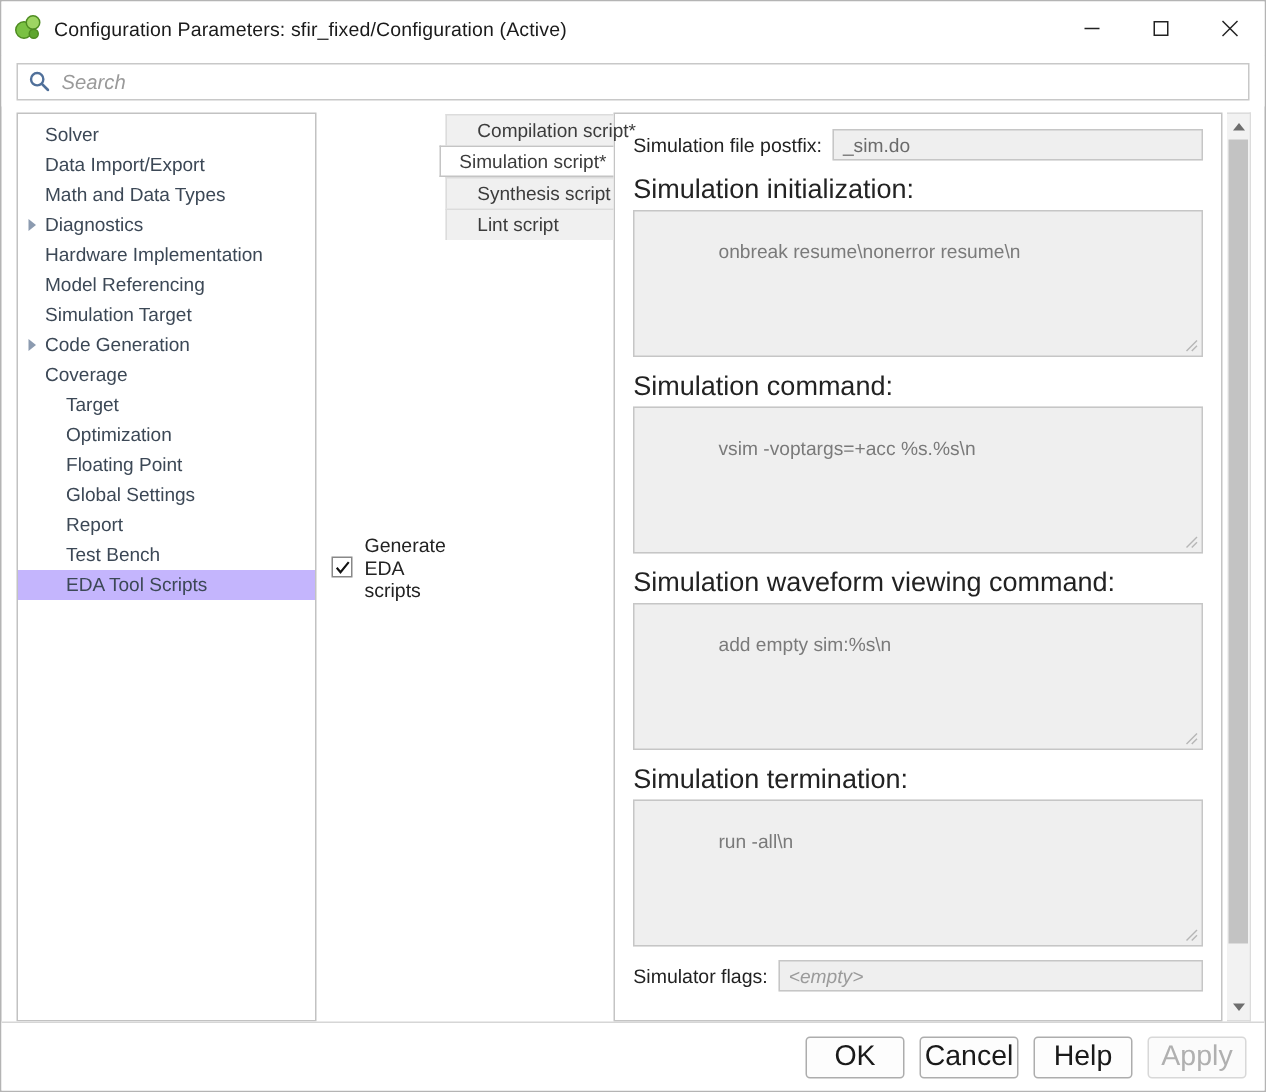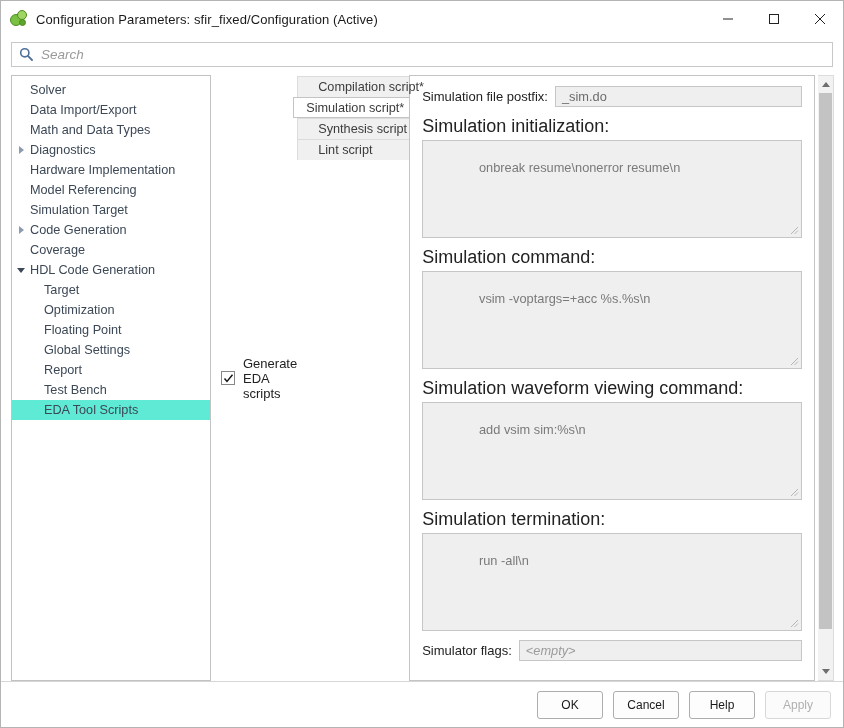--- a/index.html
+++ b/index.html
@@ -111,21 +111,21 @@
     padding-left: 2px;
   }
   .tree-item .arrow {
     width: 14px;
     flex: 0 0 14px;
     display: flex; align-items: center; justify-content: center;
   }
   .tree-item .lbl { padding-left: 2px; }
   .tree-item.depth1 { padding-left: 16px; }
   .tree-item.selected {
-    background: #5eead4;
+    background: #c4b5fd;
   }
   .tri-right {
     width: 0; height: 0;
     border-left: 5px solid #8c9bb0;
     border-top: 4px solid transparent;
     border-bottom: 4px solid transparent;
   }
   .tri-down {
     width: 0; height: 0;
     border-top: 5px solid #3c4856;
@@ -296,21 +296,21 @@
     align-items: center;
     justify-content: flex-end;
     padding-right: 12px;
     gap: 10px;
   }
   .btn {
     width: 66px; height: 28px;
     border: 1px solid #adadad;
     border-radius: 3px;
     background: #fdfdfd;
-    font-size: 12px;
+    font-size: 19px;
     color: #1a1a1a;
     display: flex; align-items: center; justify-content: center;
   }
   .btn.disabled { color: #b0b0b0; border-color: #d8d8d8; background:#fbfbfb; }
 </style>
 </head>
 <body>
 
 <div id="app">
 
@@ -389,26 +389,20 @@
         <div class="tree-item depth0">
           <span class="arrow">
             <span class="tri-right"></span>
           </span>
           <span class="lbl">Code Generation</span>
         </div>
         <div class="tree-item depth0">
           <span class="arrow"></span>
           <span class="lbl">Coverage</span>
         </div>
-        <div class="tree-item depth0">
-          <span class="arrow">
-            <span class="tri-down"></span>
-          </span>
-          <span class="lbl">HDL Code Generation</span>
-        </div>
         <div class="tree-item depth1">
           <span class="arrow"></span>
           <span class="lbl">Target</span>
         </div>
         <div class="tree-item depth1">
           <span class="arrow"></span>
           <span class="lbl">Optimization</span>
         </div>
         <div class="tree-item depth1">
           <span class="arrow"></span>
@@ -485,21 +479,21 @@
               <svg class="grip" viewBox="0 0 10 10">
                 <line x1="9" y1="2" x2="2" y2="9" stroke="#888" stroke-width="1"></line>
                 <line x1="9" y1="5.5" x2="5.5" y2="9" stroke="#888" stroke-width="1"></line>
               </svg>
             </div>
           </div>
 
           <div class="field-block">
             <span class="lab">Simulation waveform viewing command:</span>
             <div class="textarea ta-h">
-              <span>add vsim sim:%s\n</span>
+              <span>add empty sim:%s\n</span>
               <svg class="grip" viewBox="0 0 10 10">
                 <line x1="9" y1="2" x2="2" y2="9" stroke="#888" stroke-width="1"></line>
                 <line x1="9" y1="5.5" x2="5.5" y2="9" stroke="#888" stroke-width="1"></line>
               </svg>
             </div>
           </div>
 
           <div class="field-block">
             <span class="lab">Simulation termination:</span>
             <div class="textarea ta-h">

